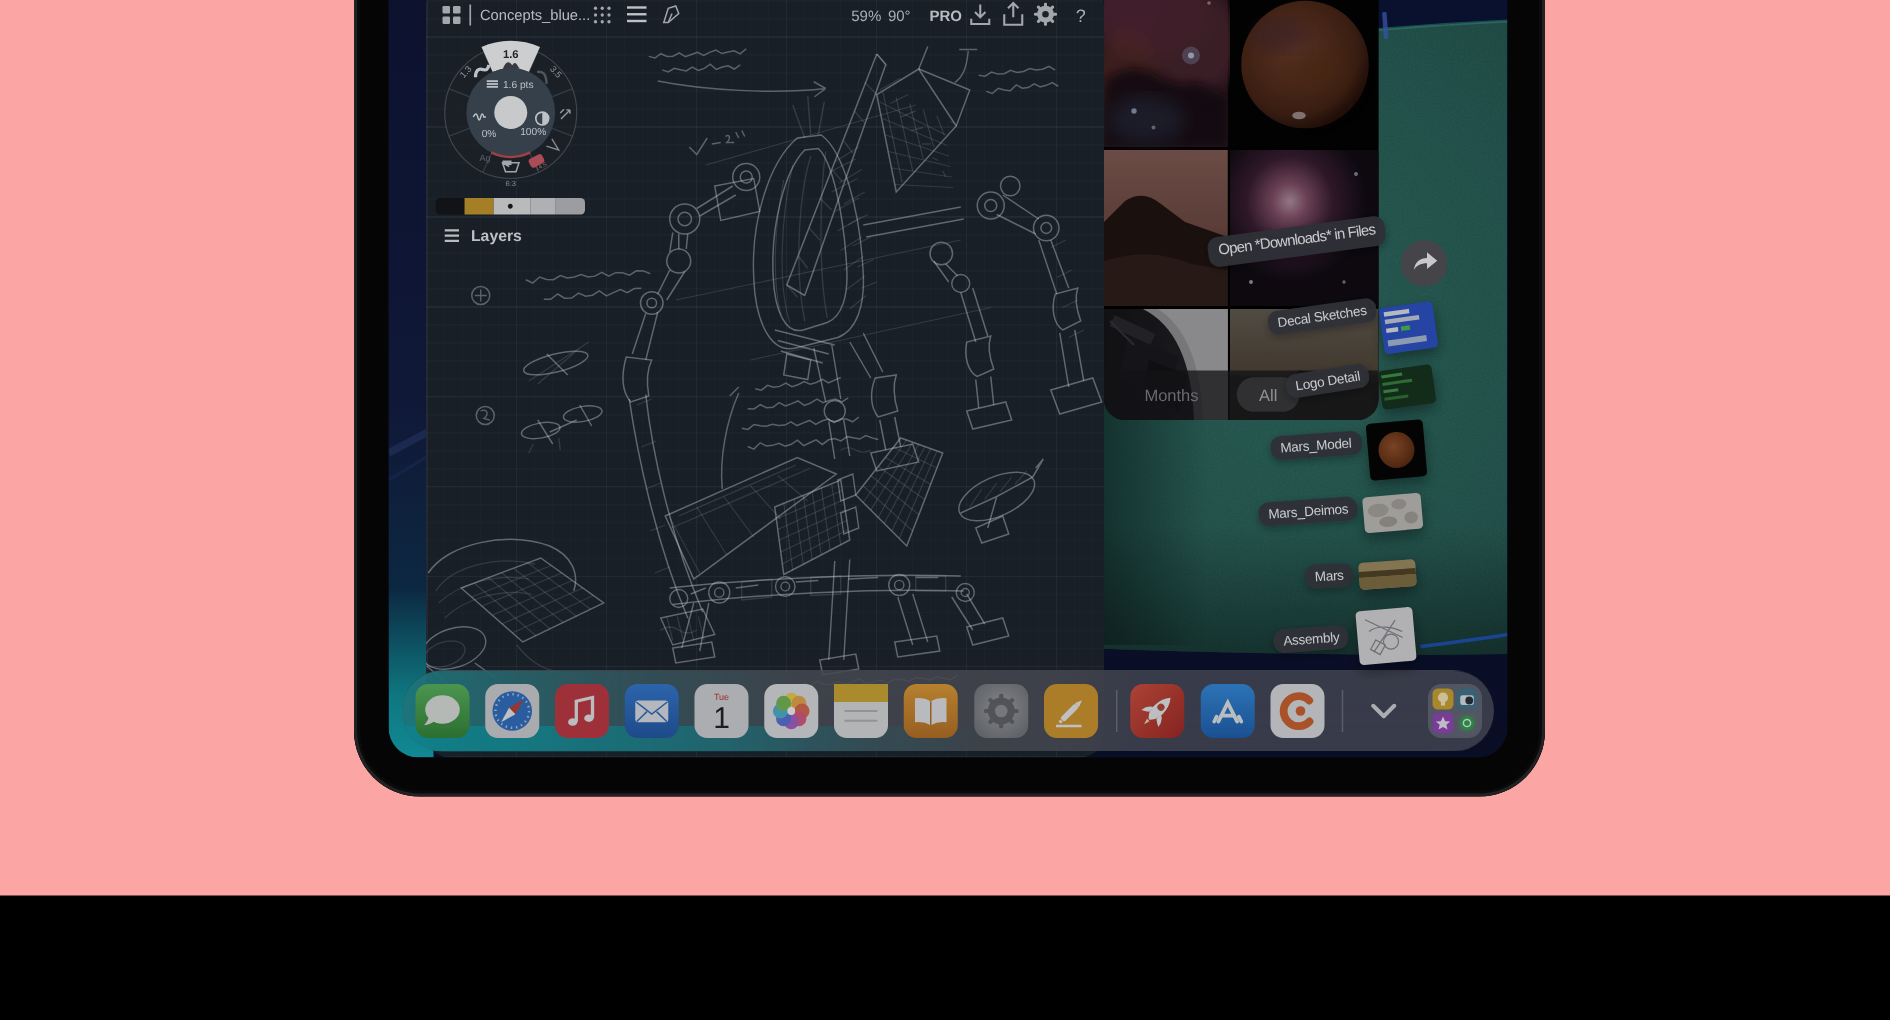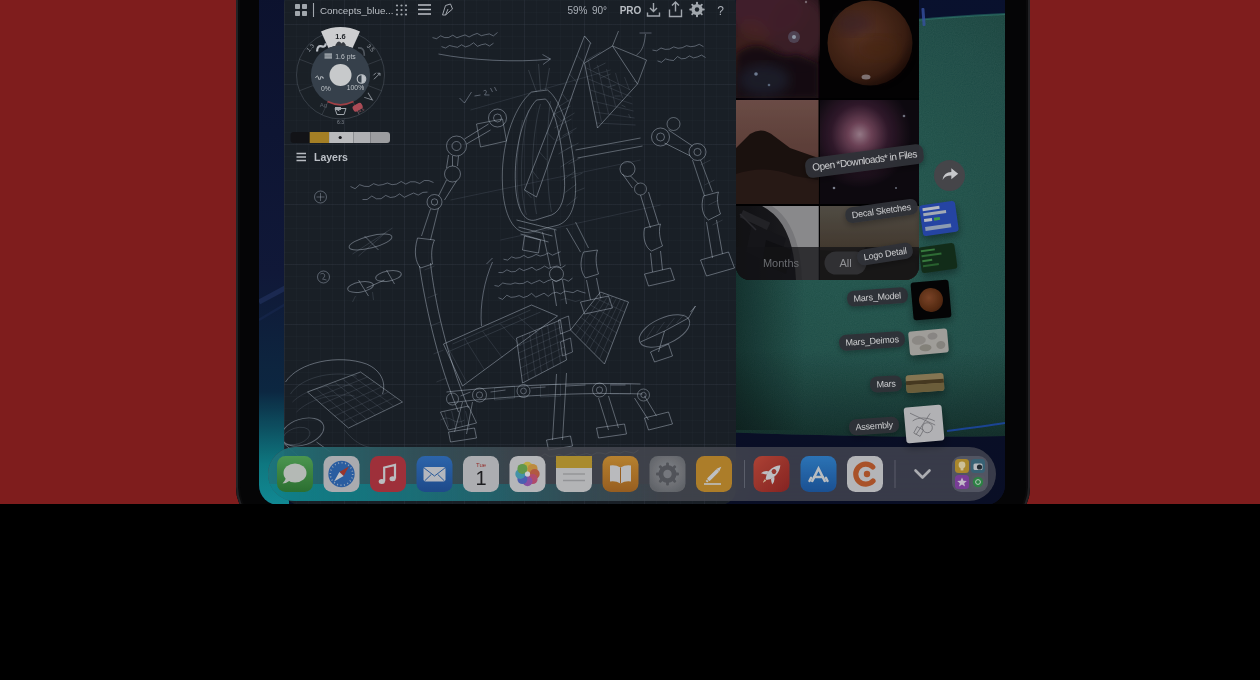--- a/index.html
+++ b/index.html
@@ -1,18 +1,18 @@
 <!DOCTYPE html>
 <html><head>
 <meta charset="utf-8">
 <style>
   html,body{margin:0;padding:0;background:#000;width:1260px;height:680px;overflow:hidden;}
   *{box-sizing:border-box;font-family:"Liberation Sans",sans-serif;}
   .abs{position:absolute;}
-  #stage{position:relative;width:1260px;height:504px;background:#7f1d1d;overflow:hidden;}
+  #stage{position:relative;width:1260px;height:597px;background:#fca5a5;overflow:hidden;}
   
   #ipad{position:absolute;left:236px;top:-52px;width:794px;height:583px;border-radius:44px;
         background:#050506;box-shadow:inset 0 0 0 2px #222225, inset 0 0 0 4px #0a0a0b;}
   #screen{position:absolute;left:259px;top:-30px;width:746px;height:535px;border-radius:20px;overflow:hidden;background:#0a0f26;}
   #content{position:absolute;left:0;top:30px;width:746px;height:505px;}
   
   #wp{position:absolute;left:0;top:-10px;width:746px;height:515px;}
   
   #concepts{position:absolute;left:24.5px;top:-12px;width:452px;height:517px;border-radius:16px;overflow:hidden;
             background:#1b2128;}

